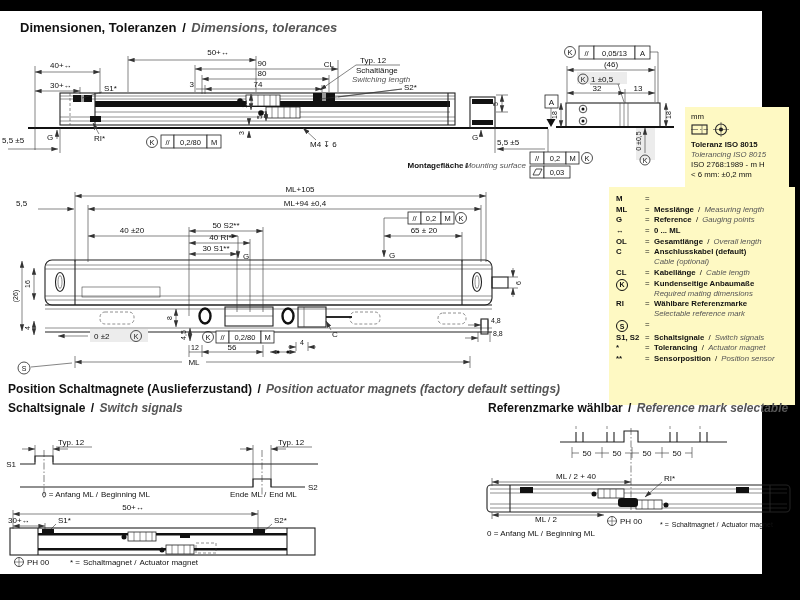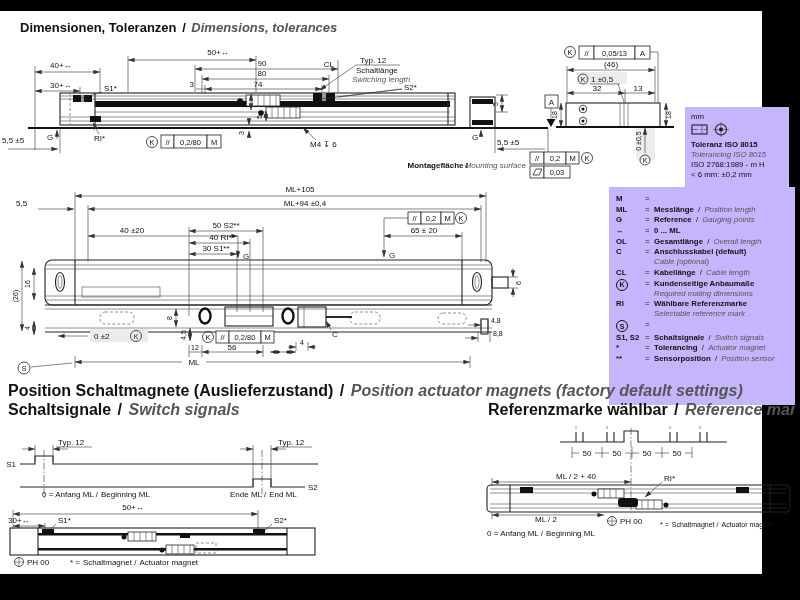--- a/index.html
+++ b/index.html
@@ -5,22 +5,22 @@
   html,body{margin:0;padding:0;background:#000}
   body{width:800px;height:600px;position:relative;font-family:"Liberation Sans",sans-serif;overflow:hidden}
   #page{position:absolute;left:0;top:11px;width:762px;height:563px;background:#fff}
   .bar{position:absolute;background:#000}
   #bar-top{left:0;top:0;width:800px;height:11px}
   #bar-bottom{left:0;top:574px;width:800px;height:26px}
   #bar-right{left:795px;top:0;width:5px;height:600px}
   .abs{position:absolute}
   .title{font-size:13px;font-weight:bold;color:#111;white-space:nowrap}
   .title .en,.sec .en{font-style:italic}
-  .sec{font-size:16px;font-weight:bold;color:#111;white-space:nowrap}
-  .graybox{background:#c4b5fd;color:#111}
+  .sec{font-size:12px;font-weight:bold;color:#111;white-space:nowrap}
+  .graybox{background:#fef9c3;color:#111}
   #infobox{left:685px;top:96px;width:92px;height:74px;padding:5px 6px;font-size:7.8px;line-height:1.28}
   #infobox .it{font-style:italic;color:#555}
   #legend{left:609px;top:176px;width:184px;height:204px;padding:7px 7px;font-size:7.8px;line-height:1.3}
   .lrow{display:flex;margin-bottom:0.5px}
   .lsym{width:29px;flex:none;font-weight:bold}
   .leq{width:9px;flex:none}
   .ltxt{flex:1}
   .ltxt b{font-weight:bold}
   .en{font-style:italic;color:#555}
   .sep{margin:0 2px}
@@ -289,21 +289,21 @@
   </div>
 
   <div class="abs graybox" id="legend">
     <div class="lrow">
       <span class="lsym">M</span>
         <span class="leq">=</span>
     </div>
     <div class="lrow">
       <span class="lsym">ML</span>
         <span class="leq">=</span>
-      <span class="ltxt"><b>Messlänge</b><span class="sep"> / </span><span class="en">Position length</span></span>
+      <span class="ltxt"><b>Messlänge</b><span class="sep"> / </span><span class="en">Measuring length</span></span>
     </div>
     <div class="lrow">
       <span class="lsym">G</span>
         <span class="leq">=</span>
       <span class="ltxt"><b>Reference</b><span class="sep"> / </span><span class="en">Gauging points</span></span>
     </div>
     <div class="lrow">
       <span class="lsym">↔</span>
         <span class="leq">=</span>
       <span class="ltxt"><b>0 ... ML</b></span>

